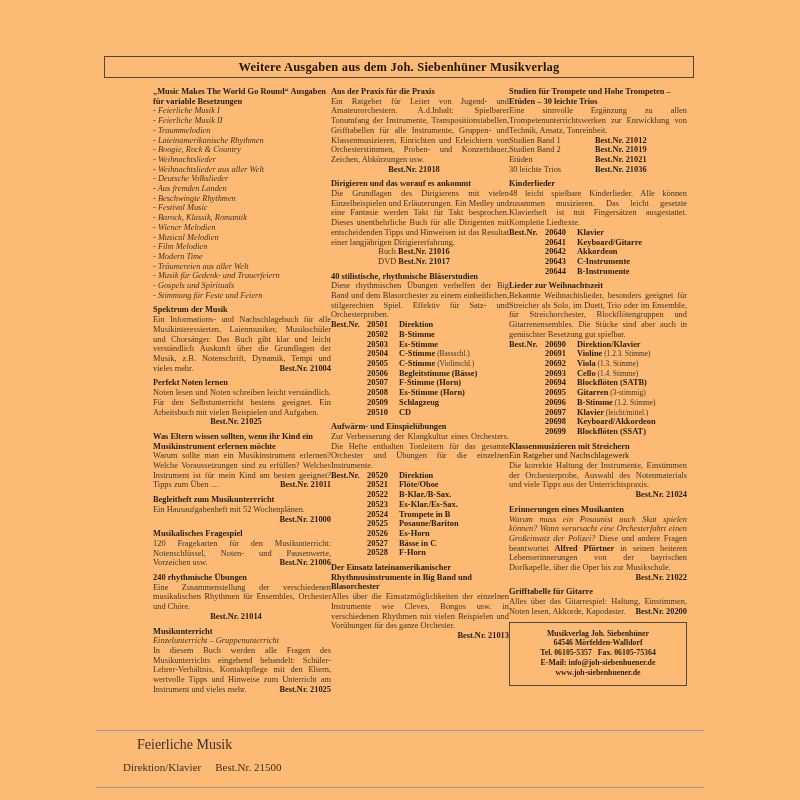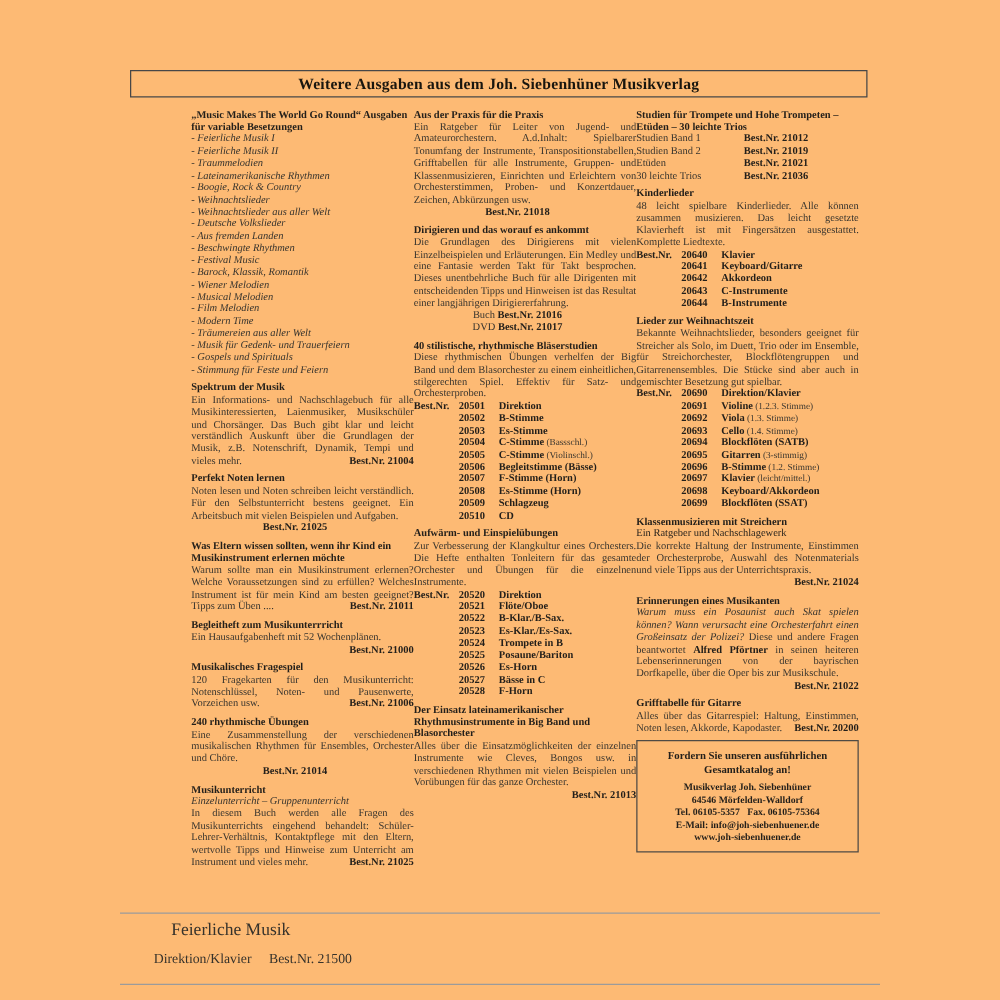--- a/index.html
+++ b/index.html
@@ -220,20 +220,21 @@
         </div>
         <div class="section">
           <div class="stitle">Der Einsatz lateinamerikanischer Rhythmusinstrumente in Big Band und Blasorchester</div>
           <p class="body"><span>Alles über die Einsatzmöglichkeiten der einzelnen Instrumente wie Cleves, Bongos usw. in verschiedenen Rhythmen mit vielen Beispielen und Vorübungen für das ganze Orchester.</span><span class="ref">Best.Nr. 21013</span></p>
         </div>
       </div>
     <div class="col" id="col3">
 
     <div class="section">
           <div class="stitle">Studien für Trompete und Hohe Trompeten – Etüden – 30 leichte Trios</div>
+          <p class="body"><span>Eine sinnvolle Ergänzung zu allen Trompetenunterrichtswerken zur Entwicklung von Technik, Ansatz, Tonreinheit.</span></p>
           <div class="prow">
             <span class="plabel">Studien Band 1</span>
             <span class="pref">Best.Nr. 21012</span>
           </div>
           <div class="prow">
             <span class="plabel">Studien Band 2</span>
             <span class="pref">Best.Nr. 21019</span>
           </div>
           <div class="prow">
             <span class="plabel">Etüden</span>
@@ -334,21 +335,20 @@
         </div>
         <div class="section">
           <div class="stitle">Erinnerungen eines Musikanten</div>
           <p class="body"><span class="seg-italic">Warum muss ein Posaunist auch Skat spielen können? Wann verursacht eine Orchesterfahrt einen Großeinsatz der Polizei? </span><span class="seg-normal">Diese und andere Fragen beantwortet </span><span class="seg-bold">Alfred Pförtner</span><span class="seg-normal"> in seinen heiteren Lebenserinnerungen von der bayrischen Dorfkapelle, über die Oper bis zur Musikschule.</span><span class="ref">Best.Nr. 21022</span></p>
         </div>
         <div class="section">
           <div class="stitle">Grifftabelle für Gitarre</div>
           <p class="body"><span>Alles über das Gitarrespiel: Haltung, Einstimmen, Noten lesen, Akkorde, Kapodaster.</span><span class="ref">Best.Nr. 20200</span></p>
         </div>
         <div class="catalog-box">
-          <div class="cb-head">Fordern Sie unseren ausführlichen Gesamtkatalog an!</div>
           <div class="cb-line">Musikverlag Joh. Siebenhüner</div>
           <div class="cb-line">64546 Mörfelden-Walldorf</div>
           <div class="cb-line">Tel. 06105-5357&nbsp;&nbsp; Fax. 06105-75364</div>
           <div class="cb-line">E-Mail: info@joh-siebenhuener.de</div>
           <div class="cb-line">www.joh-siebenhuener.de</div>
         </div>
       </div>
   </div>
 
   <div class="rule rule-top"></div>

